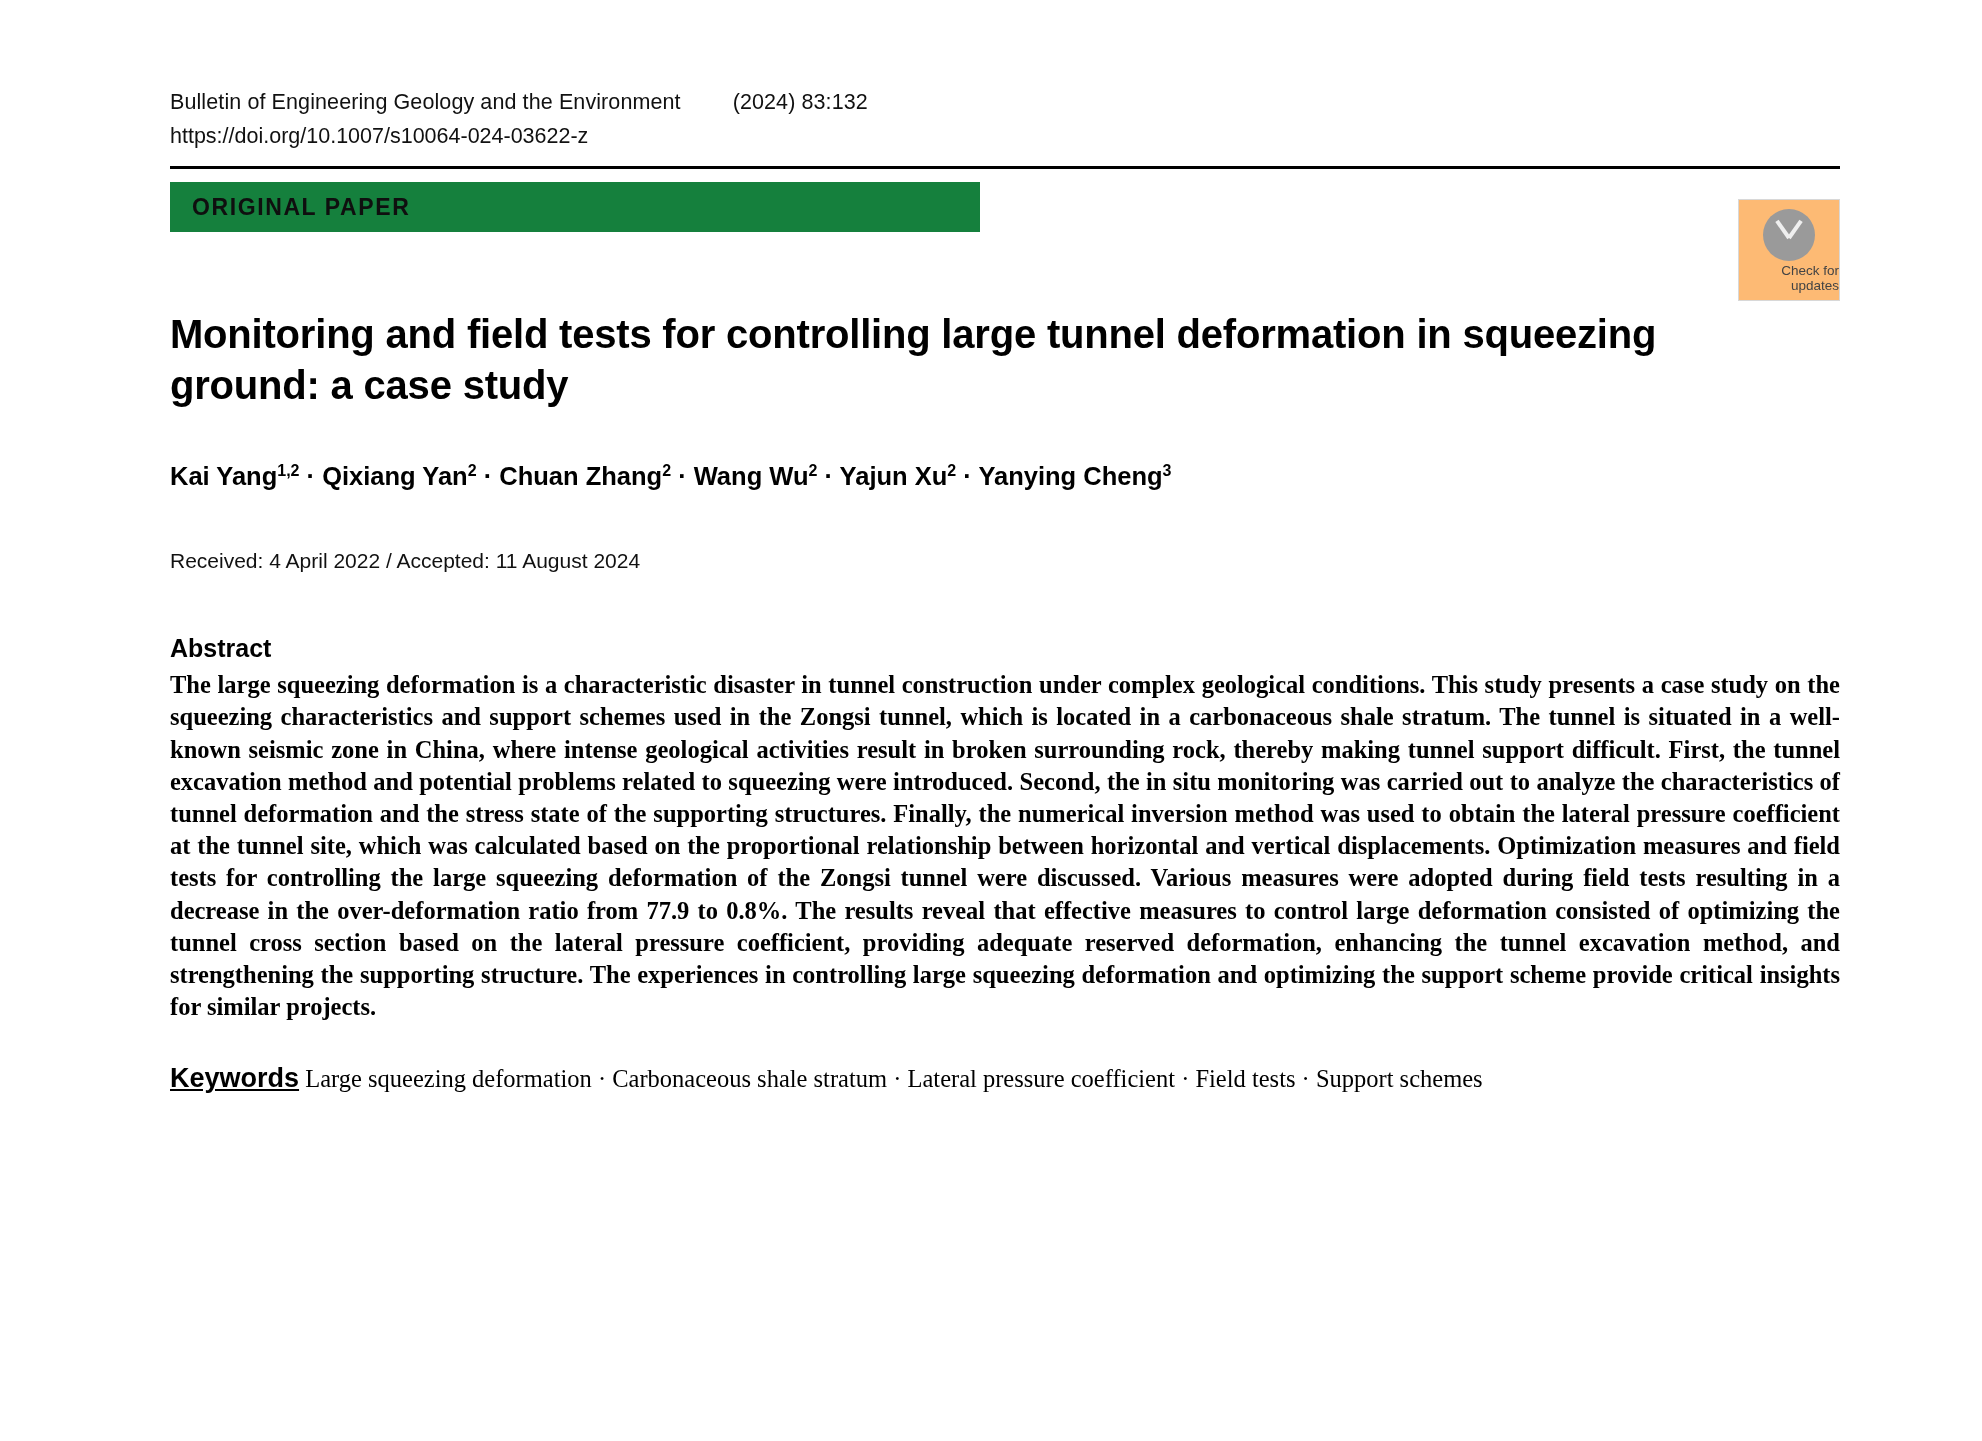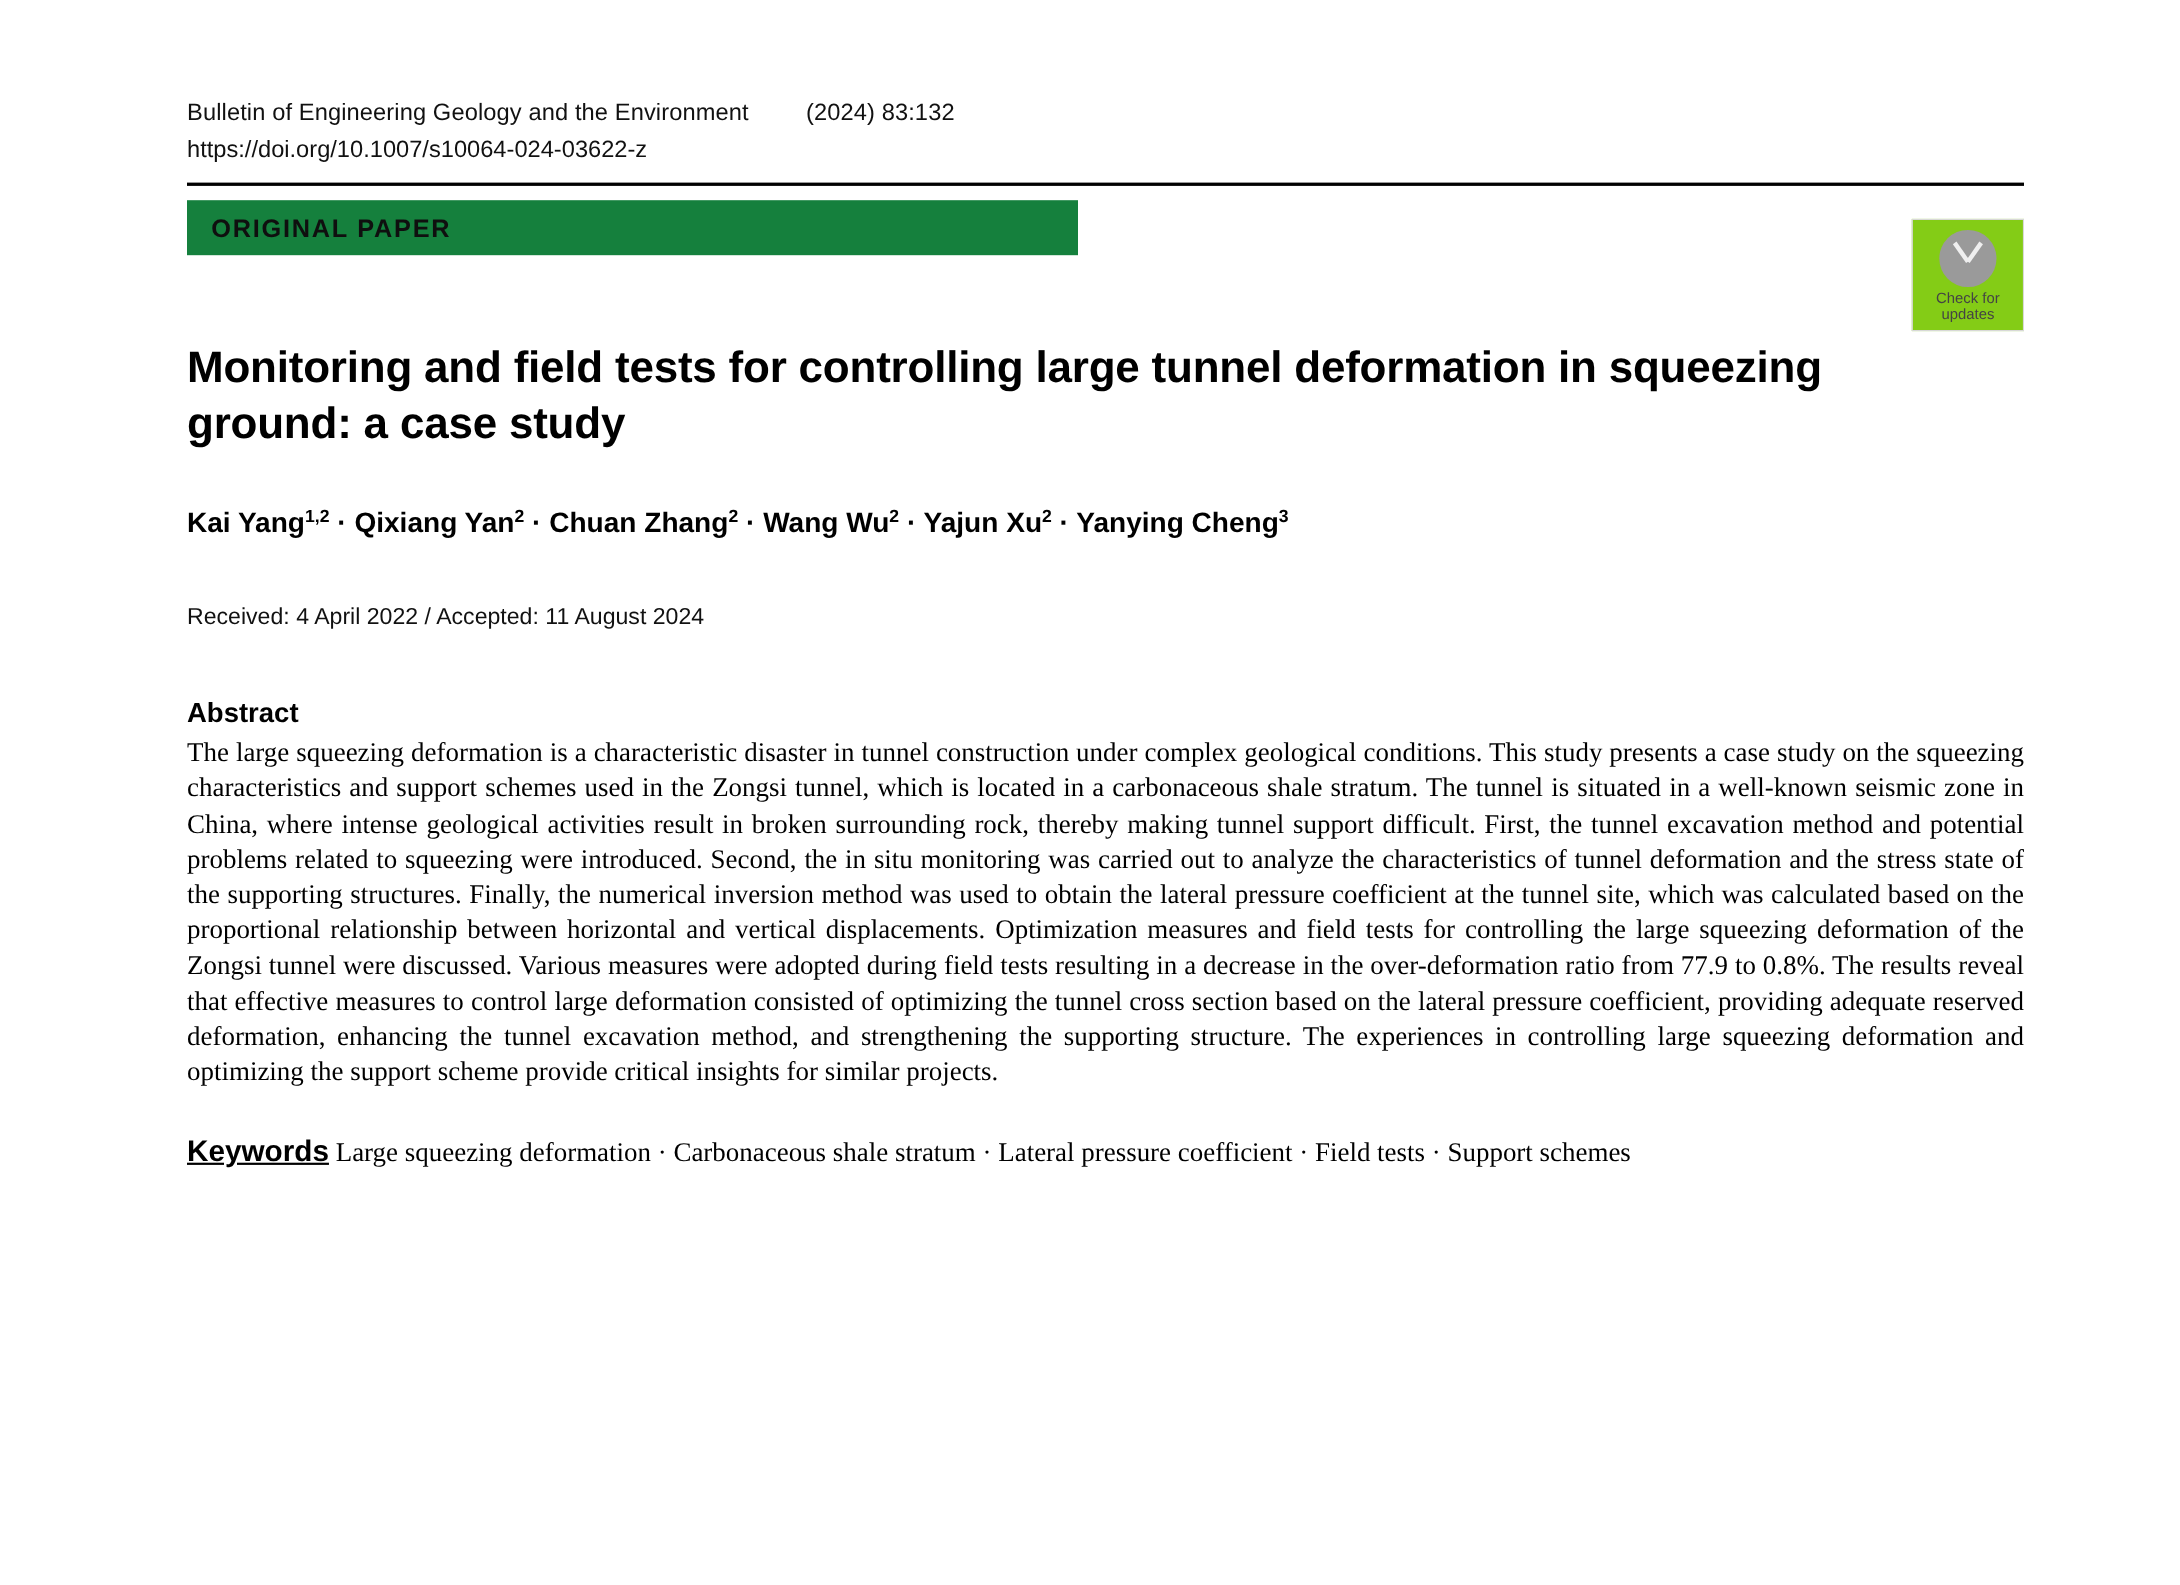--- a/index.html
+++ b/index.html
@@ -76,23 +76,23 @@
     color: #0f0f0f;
   }
 
   
   .crossmark {
     position: absolute;
     right: 0;
     top: 30px;
     width: 102px;
     height: 102px;
-    background: #84cc16;
+    background: #fdba74;
     border: 1px solid #d8d8d8;
-    text-align: center;
+    text-align: right;
     box-sizing: border-box;
   }
   .cm-circle {
     width: 52px;
     height: 52px;
     margin: 9px auto 2px auto;
     border-radius: 50%;
     background: #9a9a9a;
     position: relative;
   }
@@ -168,20 +168,21 @@
     font-family: "Liberation Sans", sans-serif;
     color: #000;
   }
   .abstract-body {
     margin-top: 6px;
     font-family: "Liberation Serif", serif;
     font-size: 24.5px;
     line-height: 1.315;
     text-align: justify;
     color: #000;
+    font-weight: bold;
   }
 
   
   .keywords {
     margin-top: 38px;
     font-family: "Liberation Serif", serif;
     font-size: 24.5px;
     line-height: 1.315;
     text-align: left;
     color: #000;

